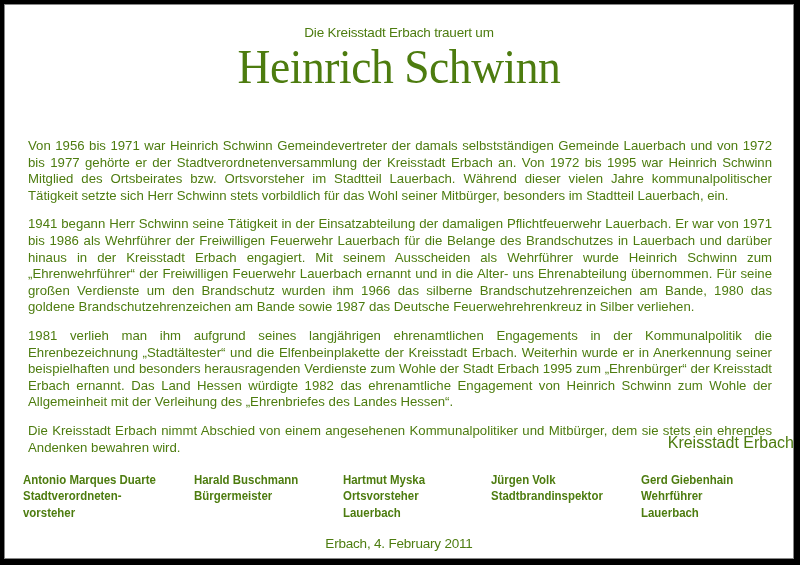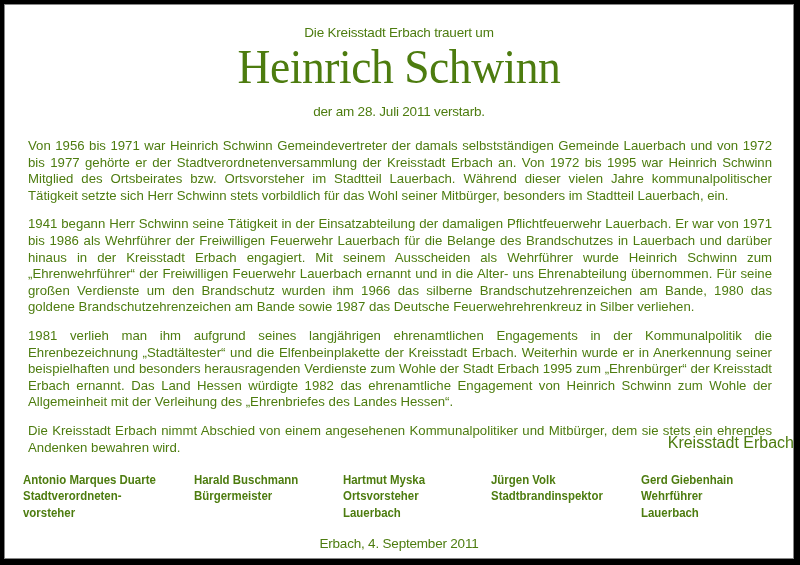--- a/index.html
+++ b/index.html
@@ -20,21 +20,20 @@
   .signer { position: absolute; top: 0; white-space: nowrap; transform: scaleX(0.88); transform-origin: left top; }
   .signer div { }
   .date { position: absolute; top: 532px; left: 0; right: 0; text-align: center; font-size: 13.5px; letter-spacing: -0.2px; }
 </style>
 </head>
 <body>
 
 <div class="frame">
   <div class="intro">Die Kreisstadt Erbach trauert um</div>
   <div class="name">Heinrich Schwinn</div>
-  <div class="died">der am 28. Juli 2011 verstarb.</div>
 
   <div class="body">
     <p>Von 1956 bis 1971 war Heinrich Schwinn Gemeindevertreter der damals selbstständigen Gemeinde Lauerbach und von 1972 bis 1977 gehörte er der Stadtverordnetenversammlung der Kreisstadt Erbach an. Von 1972 bis 1995 war Heinrich Schwinn Mitglied des Ortsbeirates bzw. Ortsvorsteher im Stadtteil Lauerbach. Während dieser vielen Jahre kommunalpolitischer Tätigkeit setzte sich Herr Schwinn stets vorbildlich für das Wohl seiner Mitbürger, besonders im Stadtteil Lauerbach, ein.</p>
     <p>1941 begann Herr Schwinn seine Tätigkeit in der Einsatzabteilung der damaligen Pflichtfeuerwehr Lauerbach. Er war von 1971 bis 1986 als Wehrführer der Freiwilligen Feuerwehr Lauerbach für die Belange des Brandschutzes in Lauerbach und darüber hinaus in der Kreisstadt Erbach engagiert. Mit seinem Ausscheiden als Wehrführer wurde Heinrich Schwinn zum „Ehrenwehrführer“ der Freiwilligen Feuerwehr Lauerbach ernannt und in die Alter- uns Ehrenabteilung übernommen. Für seine großen Verdienste um den Brandschutz wurden ihm 1966 das silberne Brandschutzehrenzeichen am Bande, 1980 das goldene Brandschutzehrenzeichen am Bande sowie 1987 das Deutsche Feuerwehrehrenkreuz in Silber verliehen.</p>
     <p>1981 verlieh man ihm aufgrund seines langjährigen ehrenamtlichen Engagements in der Kommunalpolitik die Ehrenbezeichnung „Stadtältester“ und die Elfenbeinplakette der Kreisstadt Erbach. Weiterhin wurde er in Anerkennung seiner beispielhaften und besonders herausragenden Verdienste zum Wohle der Stadt Erbach 1995 zum „Ehrenbürger“ der Kreisstadt Erbach ernannt. Das Land Hessen würdigte 1982 das ehrenamtliche Engagement von Heinrich Schwinn zum Wohle der Allgemeinheit mit der Verleihung des „Ehrenbriefes des Landes Hessen“.</p>
     <p>Die Kreisstadt Erbach nimmt Abschied von einem angesehenen Kommunalpolitiker und Mitbürger, dem sie stets ein ehrendes Andenken bewahren wird.</p>
   </div>
 
   <div class="sign">Kreisstadt Erbach</div>
 
@@ -57,14 +56,14 @@
       <div>Jürgen Volk</div>
       <div>Stadtbrandinspektor</div>
     </div>
     <div class="signer" style="left:622px">
       <div>Gerd Giebenhain</div>
       <div>Wehrführer</div>
       <div>Lauerbach</div>
     </div>
   </div>
 
-  <div class="date">Erbach, 4. September 2011</div>
+  <div class="date">Erbach, 4. February 2011</div>
 </div>
 
 </body></html>

